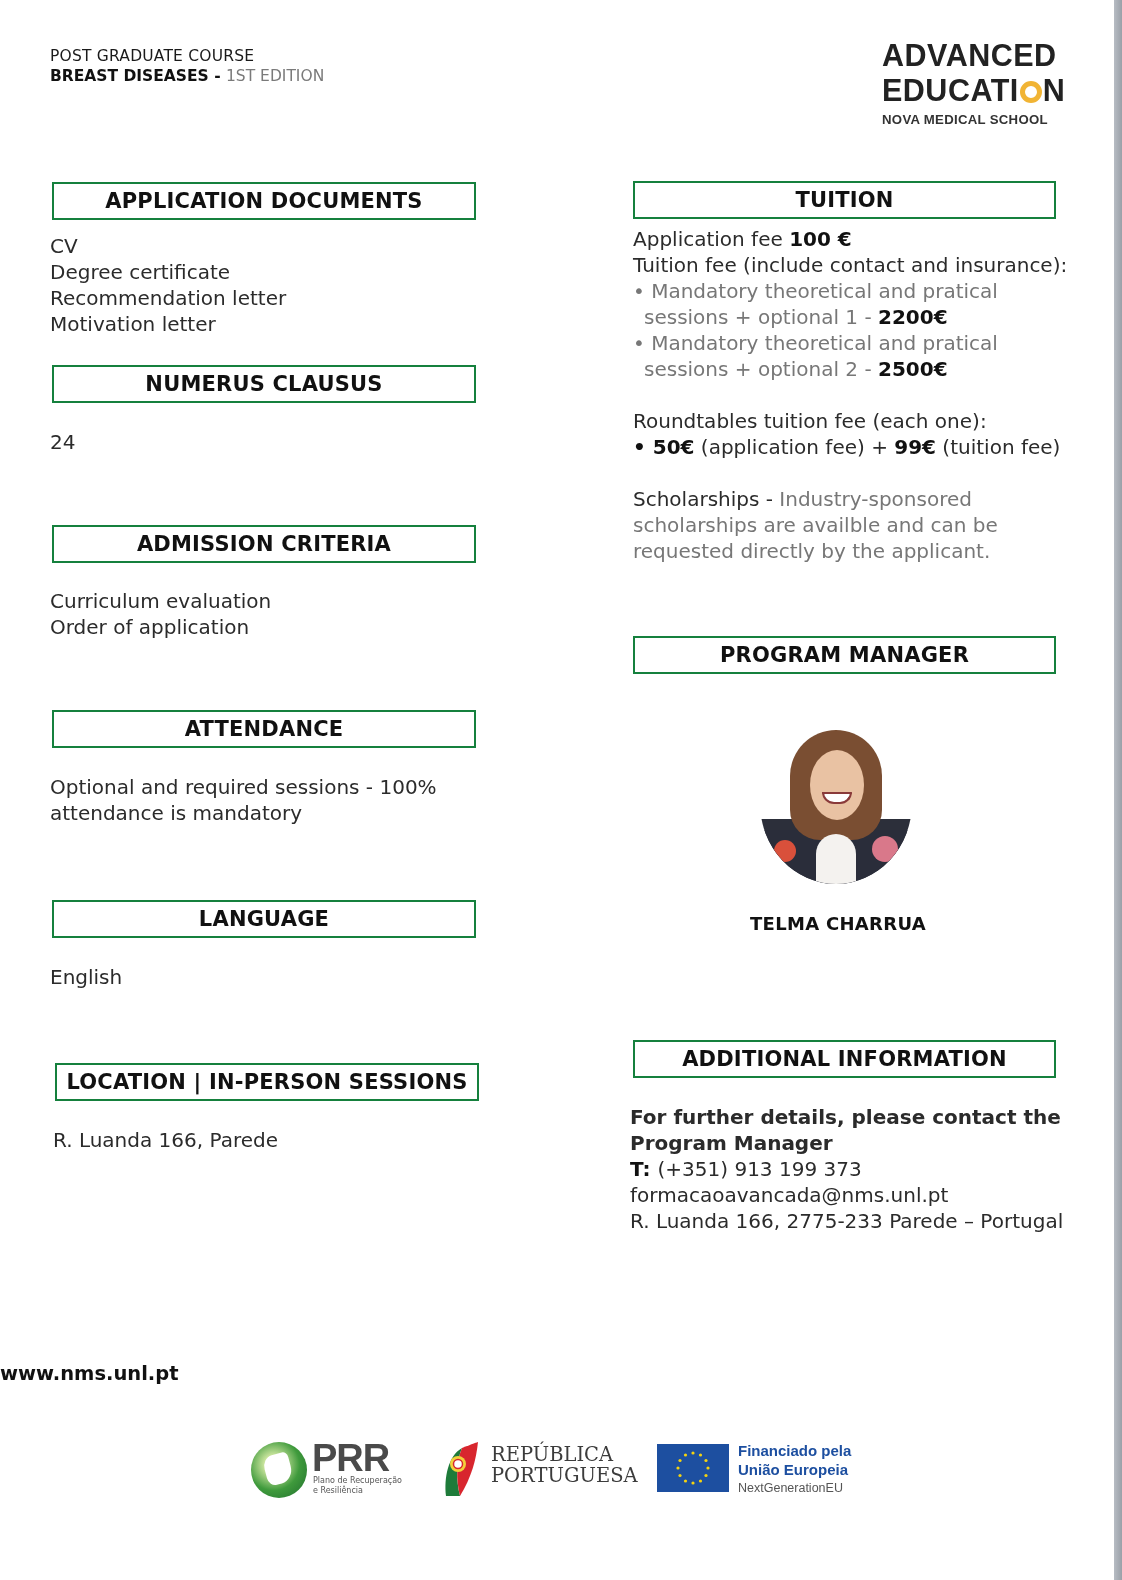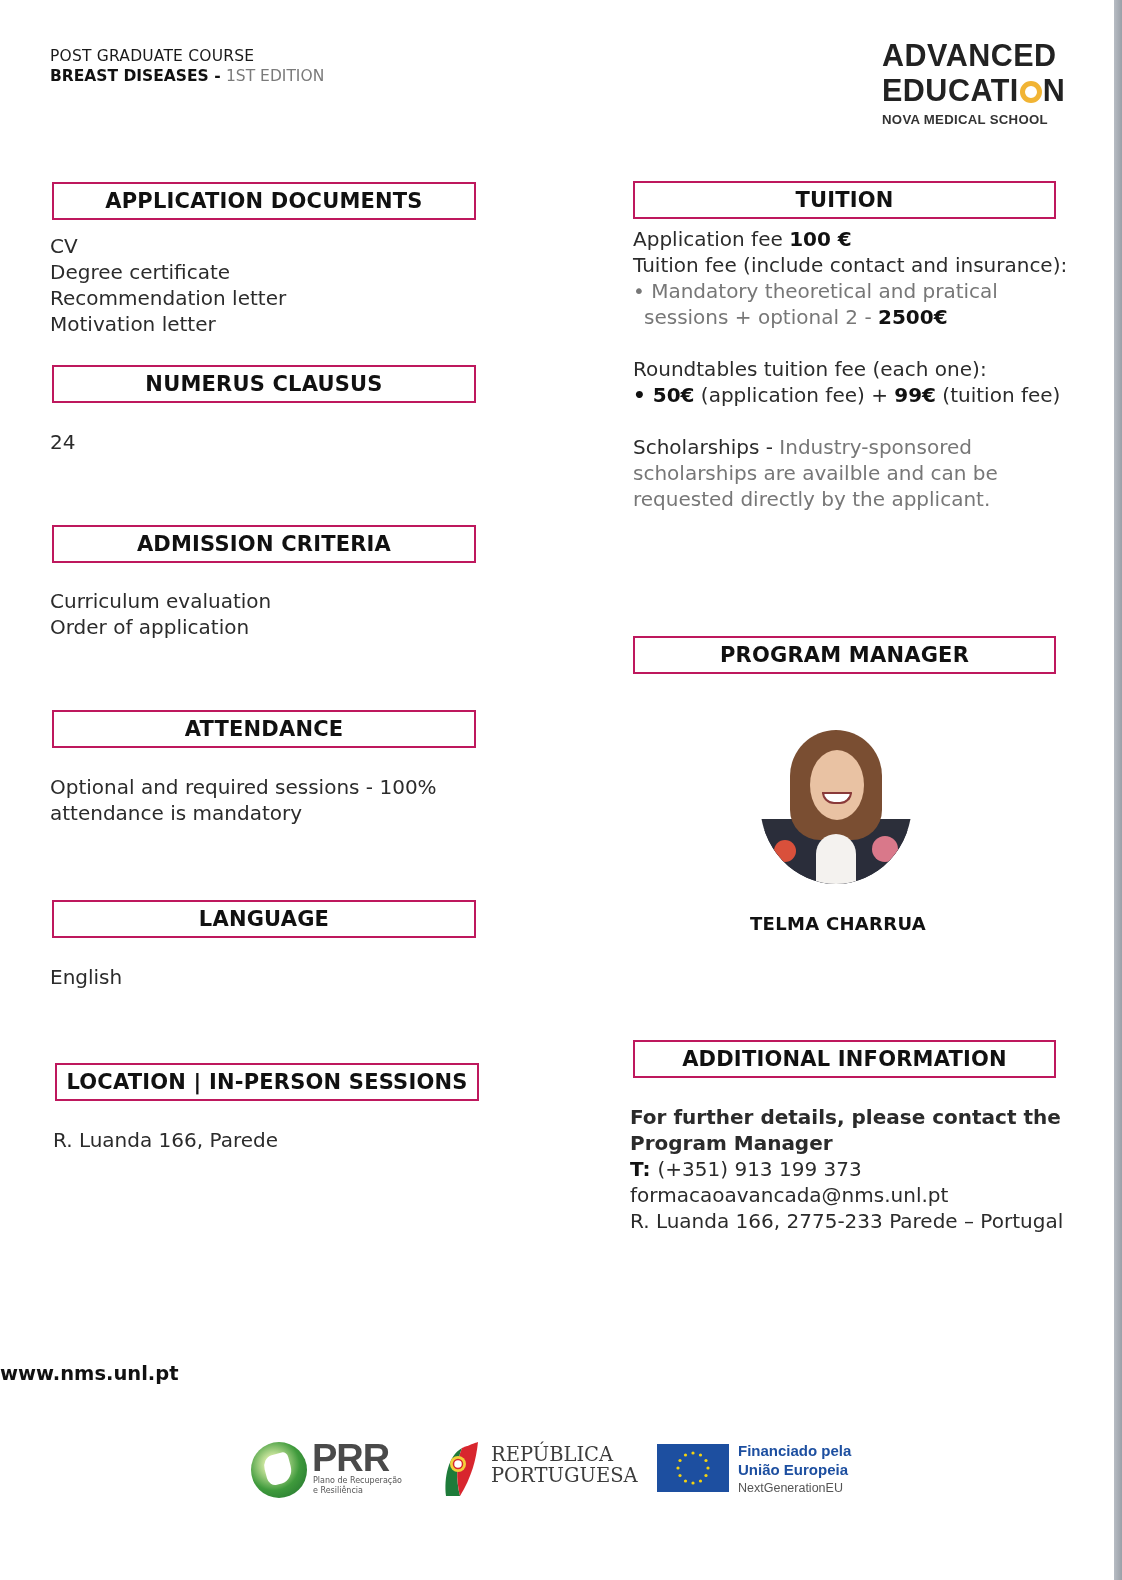--- a/index.html
+++ b/index.html
@@ -20,21 +20,21 @@
     .course-sub b { font-weight: 700; color: #111; }
     .course-sub .ed { color: #7a7a7a; font-weight: 400; }
 
     .logo { left: 882px; top: 38px; width: 190px; }
     .logo-line { font-family: "Liberation Sans", sans-serif; font-weight: 700; color: #222; font-size: 30.5px; line-height: 35px; letter-spacing: 0.5px; white-space: nowrap; }
     .logo-o { display: inline-block; width: 22px; height: 22px; border-radius: 50%; border: 5px solid #f1b434; box-sizing: border-box; vertical-align: -2px; margin: 0 1px; }
     .logo-sub { font-family: "Liberation Sans", sans-serif; font-weight: 700; font-size: 13.2px; color: #333; margin-top: 4px; letter-spacing: 0.3px; }
 
     
     .sec-head {
-      position: absolute; height: 38px; border: 2px solid #be185d; box-sizing: border-box;
+      position: absolute; height: 38px; border: 2px solid #15803d; box-sizing: border-box;
       display: flex; align-items: center; justify-content: center;
       font-weight: 700; font-size: 21px; color: #111; letter-spacing: 0.2px; white-space: nowrap;
     }
     .left-head { left: 52px; width: 424px; }
     .right-head { left: 633px; width: 423px; }
 
     .txt { position: absolute; font-size: 20px; line-height: 26px; color: #2b2b2b; }
     .txt .line { display: block; white-space: nowrap; }
     .light { color: #777; }
     .strong { font-weight: 700; color: #111; }
@@ -119,20 +119,21 @@
 <div class="sec-head left-head" style="top:900px;">LANGUAGE</div>
 <div class="txt" style="left:50px; top:964px;">English</div>
 
 <div class="sec-head left-head" style="top:1063px; left:55px;">LOCATION | IN-PERSON SESSIONS</div>
 <div class="txt" style="left:53px; top:1127px;">R. Luanda 166, Parede</div>
 
 <div class="sec-head right-head" style="top:181px;">TUITION</div>
 <div class="txt tuition">
   <span class="line"><span>Application fee </span><span class="strong">100 €</span></span>
   <span class="line">Tuition fee (include contact and insurance):</span>
+  <span class="bullet light">• <span>Mandatory theoretical and pratical sessions + optional 1 - </span><span class="strong">2200€</span></span>
   <span class="bullet light">• <span>Mandatory theoretical and pratical sessions + optional 2 - </span><span class="strong">2500€</span></span>
   <span class="line" style="height:26px;"></span>
   <span class="line">Roundtables tuition fee (each one):</span>
   <span class="line"><span class="strong">• </span><span class="strong">50€</span><span> (application fee) + </span><span class="strong">99€</span><span> (tuition fee)</span></span>
   <span class="line" style="height:26px;"></span>
   <span class="bullet" style="padding-left:0; text-indent:0;"><span>Scholarships - </span><span class="light">Industry-sponsored scholarships are availble and can be requested directly by the applicant.</span></span>
 </div>
 
 <div class="sec-head right-head" style="top:636px;">PROGRAM MANAGER</div>
 <div class="abs photo">

